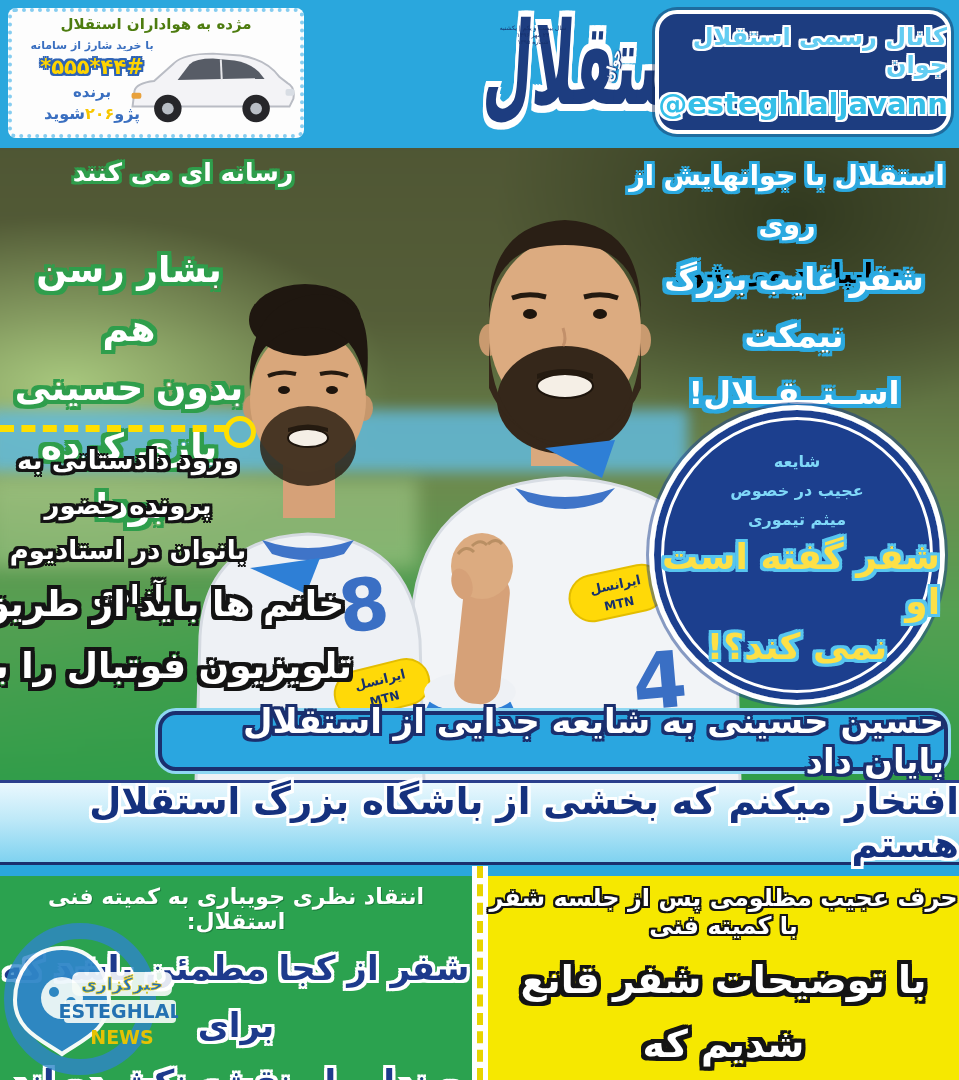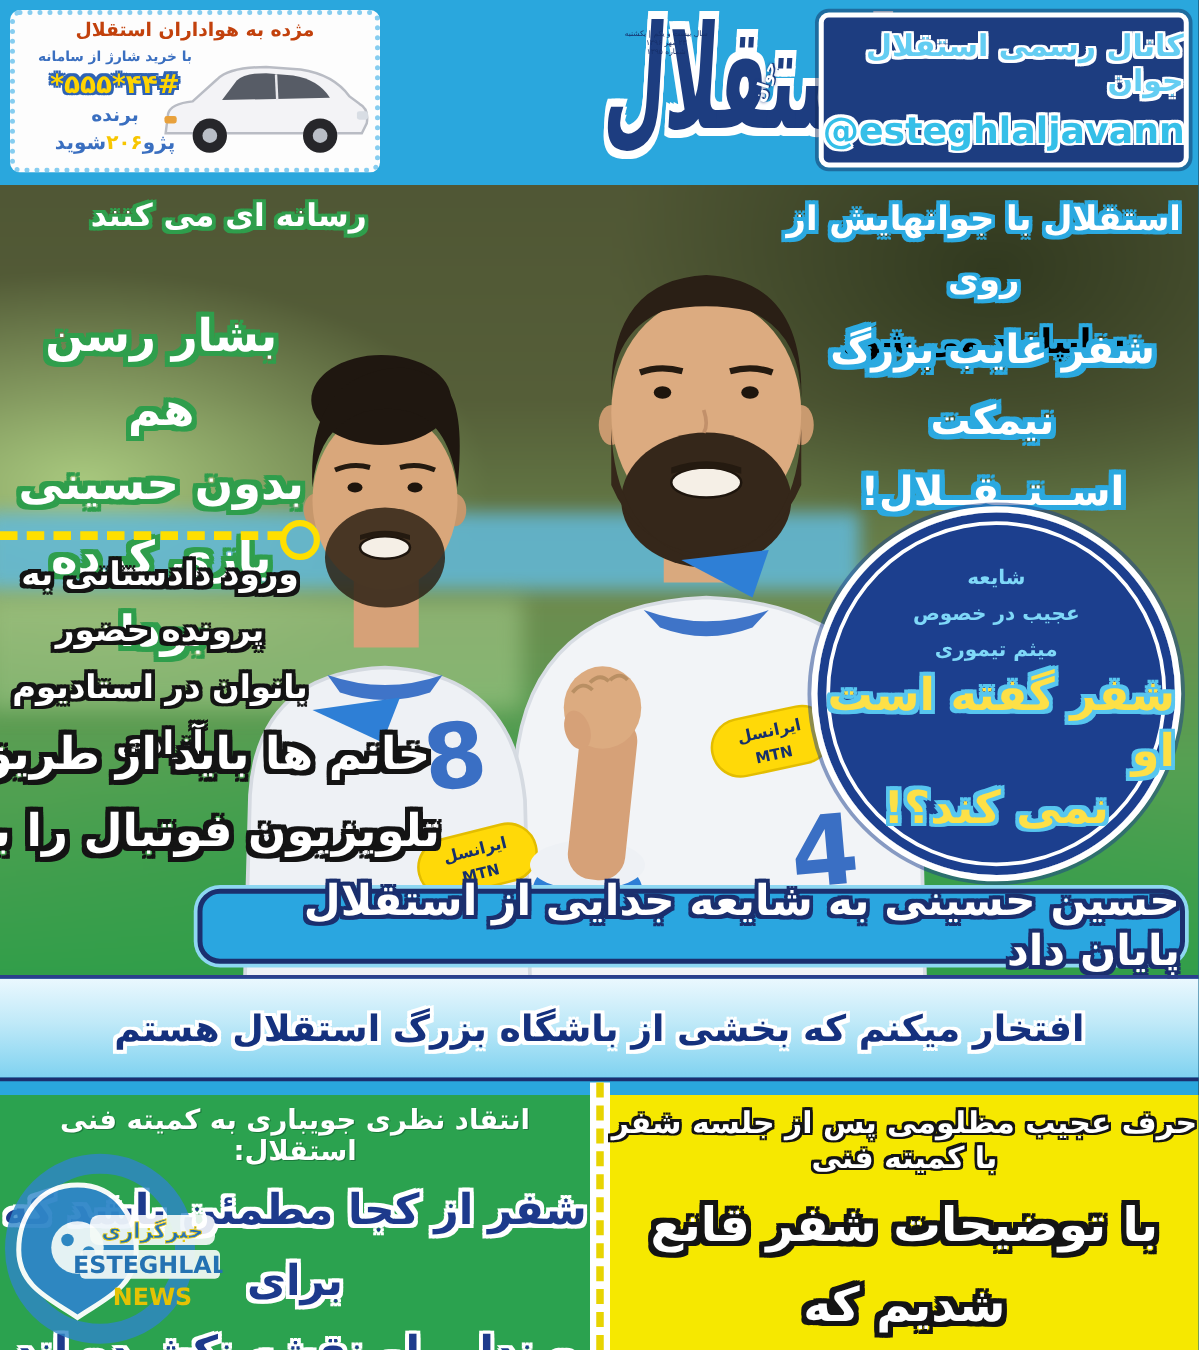--- a/index.html
+++ b/index.html
@@ -20,41 +20,41 @@
        0 -4px 0 var(--oc),0 4px 0 var(--oc),4px -4px 0 var(--oc),4px 0 0 var(--oc),4px 4px 0 var(--oc),
        -3px -3px 0 var(--oc),3px 3px 0 var(--oc),-3px 3px 0 var(--oc),3px -3px 0 var(--oc),
        -2px -4px 0 var(--oc),2px 4px 0 var(--oc),4px 2px 0 var(--oc),-4px -2px 0 var(--oc);}
   .oc-green{--oc:#2f9e4c}.oc-blue{--oc:#2ba9e0}.oc-black{--oc:#141414}
   .oc-navy{--oc:#1b2f6e}.oc-white{--oc:#ffffff}.oc-lblue{--oc:#57c6ef}
 
   
   .ad-box{left:8px;top:8px;width:296px;height:130px;background:#fdfdfd;
           border:4px dotted #86cdf0;border-radius:8px;box-sizing:border-box;}
   .ad-title{position:absolute;top:3px;left:8px;right:8px;text-align:center;
-            font-size:15px;font-weight:bold;color:#c2410c;}
+            font-size:15px;font-weight:bold;color:#4d7c0f;}
   .ad-col{position:absolute;left:4px;top:27px;width:152px;text-align:center;color:#3a6fc0;}
   .ad-l2{font-size:11px;font-weight:bold;letter-spacing:1px;}
   .ad-ussd{font-size:21px;font-weight:bold;color:#ffd400;direction:ltr;margin-top:3px;}
   .ad-l3{font-size:15px;font-weight:bold;letter-spacing:6px;margin-top:4px;}
   .ad-l4{font-size:16px;font-weight:bold;margin-top:3px;}
   .ad-num{color:#f7c600;}
   .ad-car{position:absolute;right:0px;top:22px;width:178px;height:102px;}
 
   
   .logo-wrap{left:498px;top:0px;width:218px;height:146px;}
   .logo-text{position:absolute;left:0;top:6px;width:100%;text-align:center;
              font-size:56px;font-weight:bold;color:#1d3d80;letter-spacing:-2px;
              transform:scaleY(2.05) skewX(-7deg);transform-origin:50% 12%;}
   .logo-sub{position:absolute;left:98px;top:58px;font-size:13px;font-weight:bold;color:#ffffff;
             transform:rotate(-72deg);text-shadow:0 0 3px #1d3d80,1px 1px 0 #1d3d80;}
   .dateline{left:497px;top:24px;width:72px;font-size:6px;line-height:7px;color:#16306b;text-align:center;}
 
   
   .channel-box{right:8px;top:10px;width:296px;height:124px;background:#1d3d80;
-               border:4px solid #ffffff;border-radius:8px;box-sizing:border-box;
+               border:4px solid #ffffff;border-radius:22px;box-sizing:border-box;
                box-shadow:0 0 0 3px rgba(16,38,84,.45);
                display:flex;flex-direction:column;align-items:center;justify-content:center;gap:8px;}
   .channel-l1{font-size:24px;font-weight:bold;color:#63cdf2;}
   .channel-l2{font-size:29px;font-weight:bold;color:#35bfe8;direction:ltr;}
 
   
   .photo{left:0;top:148px;width:959px;height:634px;overflow:hidden;}
   .photo-bg{position:absolute;inset:-12px;filter:blur(3px);
     background:
       radial-gradient(ellipse 430px 300px at 82% 12%, #31391f 0%, rgba(49,57,31,0) 70%),
@@ -86,21 +86,21 @@
 
   .bar{left:158px;top:711px;width:790px;height:60px;background:#2aa6e0;border:4px solid #1b2f6e;
        border-radius:18px;box-sizing:border-box;box-shadow:0 0 0 3px #8ed7f2;
        display:flex;align-items:center;justify-content:center;
        font-size:34px;font-weight:bold;color:#ffffff;}
 
   .quote-band{left:0;top:780px;width:959px;height:85px;box-sizing:border-box;
               border-top:3px solid #2b3f8c;border-bottom:3px solid #1b2f6e;
               background:linear-gradient(180deg,#eaf8fe 0%,#bfe9f8 45%,#7fd2f0 100%);
               display:flex;align-items:center;justify-content:center;
-              font-size:29px;font-weight:bold;color:#15317e;}
+              font-size:37px;font-weight:bold;color:#15317e;}
 
   
   .green-box{left:0;top:876px;width:472px;height:252px;background:#2ba24f;box-sizing:border-box;padding-top:8px;}
   .gb-kicker{font-size:22px;font-weight:bold;color:#ffffff;text-align:center;
              text-shadow:1px 1px 0 #1c7a3c;}
   .gb-main{margin-top:6px;font-size:34px;line-height:57px;font-weight:bold;color:#1d3a8c;text-align:center;}
   .divider{left:472px;top:866px;width:16px;height:214px;background:#ffffff;}
   .divider-dash{position:absolute;left:5px;top:0;width:0;height:100%;border-left:6px dashed #e8d400;}
   .yellow-box{left:488px;top:876px;width:471px;height:204px;background:#f6e800;box-sizing:border-box;padding-top:8px;}
   .yb-kicker{font-size:24px;font-weight:bold;color:#ffffff;text-align:center;}

